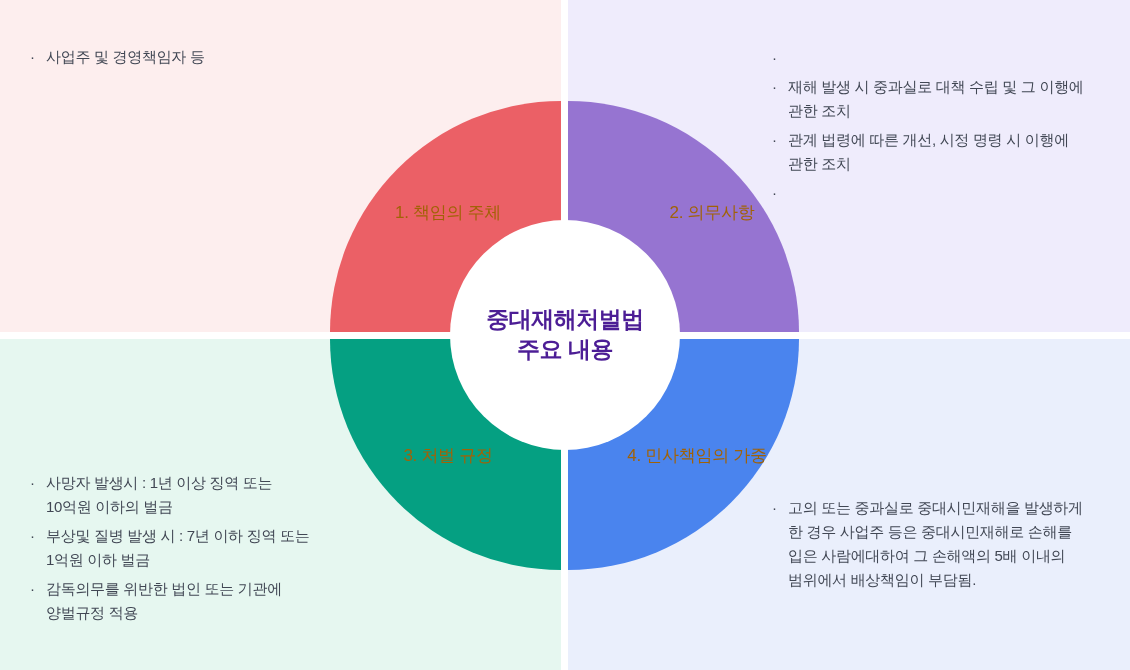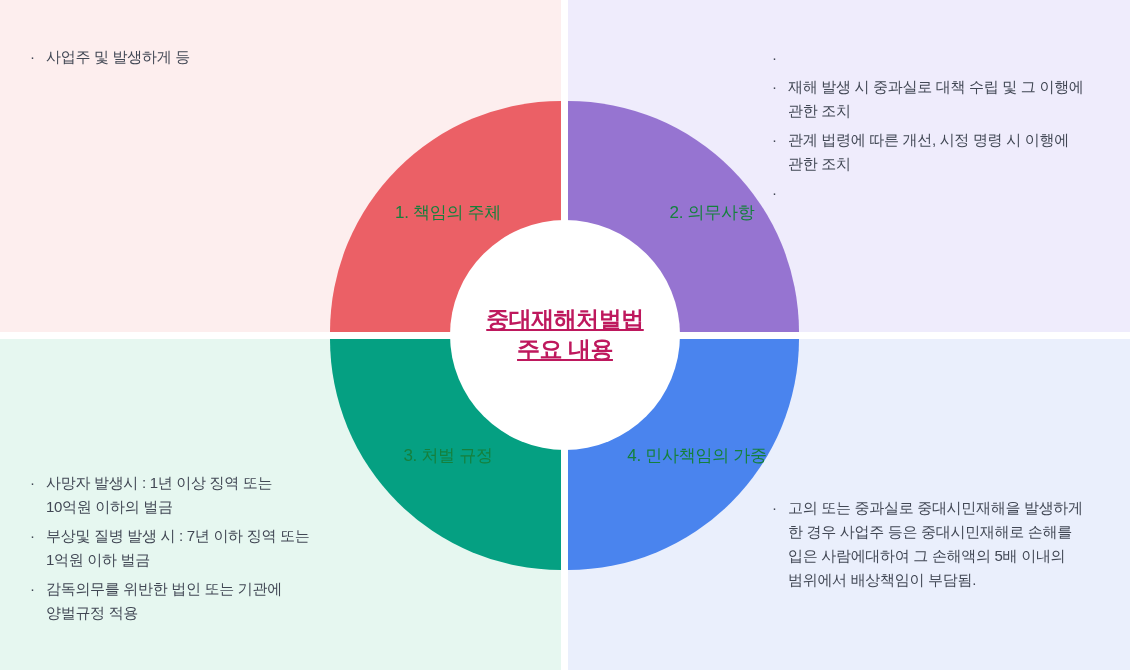--- a/index.html
+++ b/index.html
@@ -34,21 +34,21 @@
   }
   .hub-title {
     white-space: pre-line; text-align: center;
     font-size: 23px; font-weight: bold; line-height: 1.3;
     letter-spacing: -0.5px;
   }
 
   
   .seg-label {
     position: absolute; transform: translate(-50%, -50%);
-    color: #15803d; font-size: 17px; letter-spacing: -0.3px;
+    color: #a16207; font-size: 17px; letter-spacing: -0.3px;
     white-space: nowrap;
   }
   .seg-label.l1 { left: 448px; top: 212px; }
   .seg-label.l2 { left: 690px; top: 212px; margin-left: 22px; }
   .seg-label.l3 { left: 448px; top: 455px; text-align: right; }
   .seg-label.l4 { left: 673px; top: 455px; margin-left: 24px; }
 
   
   ul.notes {
     position: absolute; margin: 0; padding: 0; list-style: none;
@@ -68,21 +68,21 @@
 <div class="stage">
 
   <div class="panel tl" style="background-color: rgb(253, 238, 238);"></div>
   <div class="panel tr" style="background-color: rgb(239, 236, 252);"></div>
   <div class="panel bl" style="background-color: rgb(230, 247, 240);"></div>
   <div class="panel br" style="background-color: rgb(234, 239, 252);"></div>
 
   <ul class="notes n-tl" style="color: rgb(65, 71, 84);">
       <li>
         <span class="dot">·</span>
-        <span class="txt">사업주 및 발생하게 등</span>
+        <span class="txt">사업주 및 경영책임자 등</span>
       </li>
     </ul>
   <ul class="notes n-tr" style="color: rgb(65, 71, 84);">
       <li>
         <span class="dot">·</span>
       </li>
       <li>
         <span class="dot">·</span>
         <span class="txt">재해 발생 시 중과실로 대책 수립 및 그 이행에
 관한 조치</span>
@@ -122,21 +122,21 @@
 범위에서 배상책임이 부담됨.</span>
       </li>
     </ul>
 
   <div class="seg tl" style="background-color: rgb(235, 96, 102);"></div>
   <div class="seg tr" style="background-color: rgb(150, 116, 209);"></div>
   <div class="seg bl" style="background-color: rgb(5, 160, 130);"></div>
   <div class="seg br" style="background-color: rgb(74, 132, 238);"></div>
 
   <div class="hub">
-    <div class="hub-title" style="color: #be185d; text-decoration: underline;">중대재해처벌법
+    <div class="hub-title" style="color: #4c1d95;">중대재해처벌법
 주요 내용</div>
   </div>
 
   <div class="seg-label l1">1. 책임의 주체</div>
   <div class="seg-label l2">2. 의무사항</div>
   <div class="seg-label l3">3. 처벌 규정</div>
   <div class="seg-label l4">4. 민사책임의 가중</div>
 
 </div>
 

